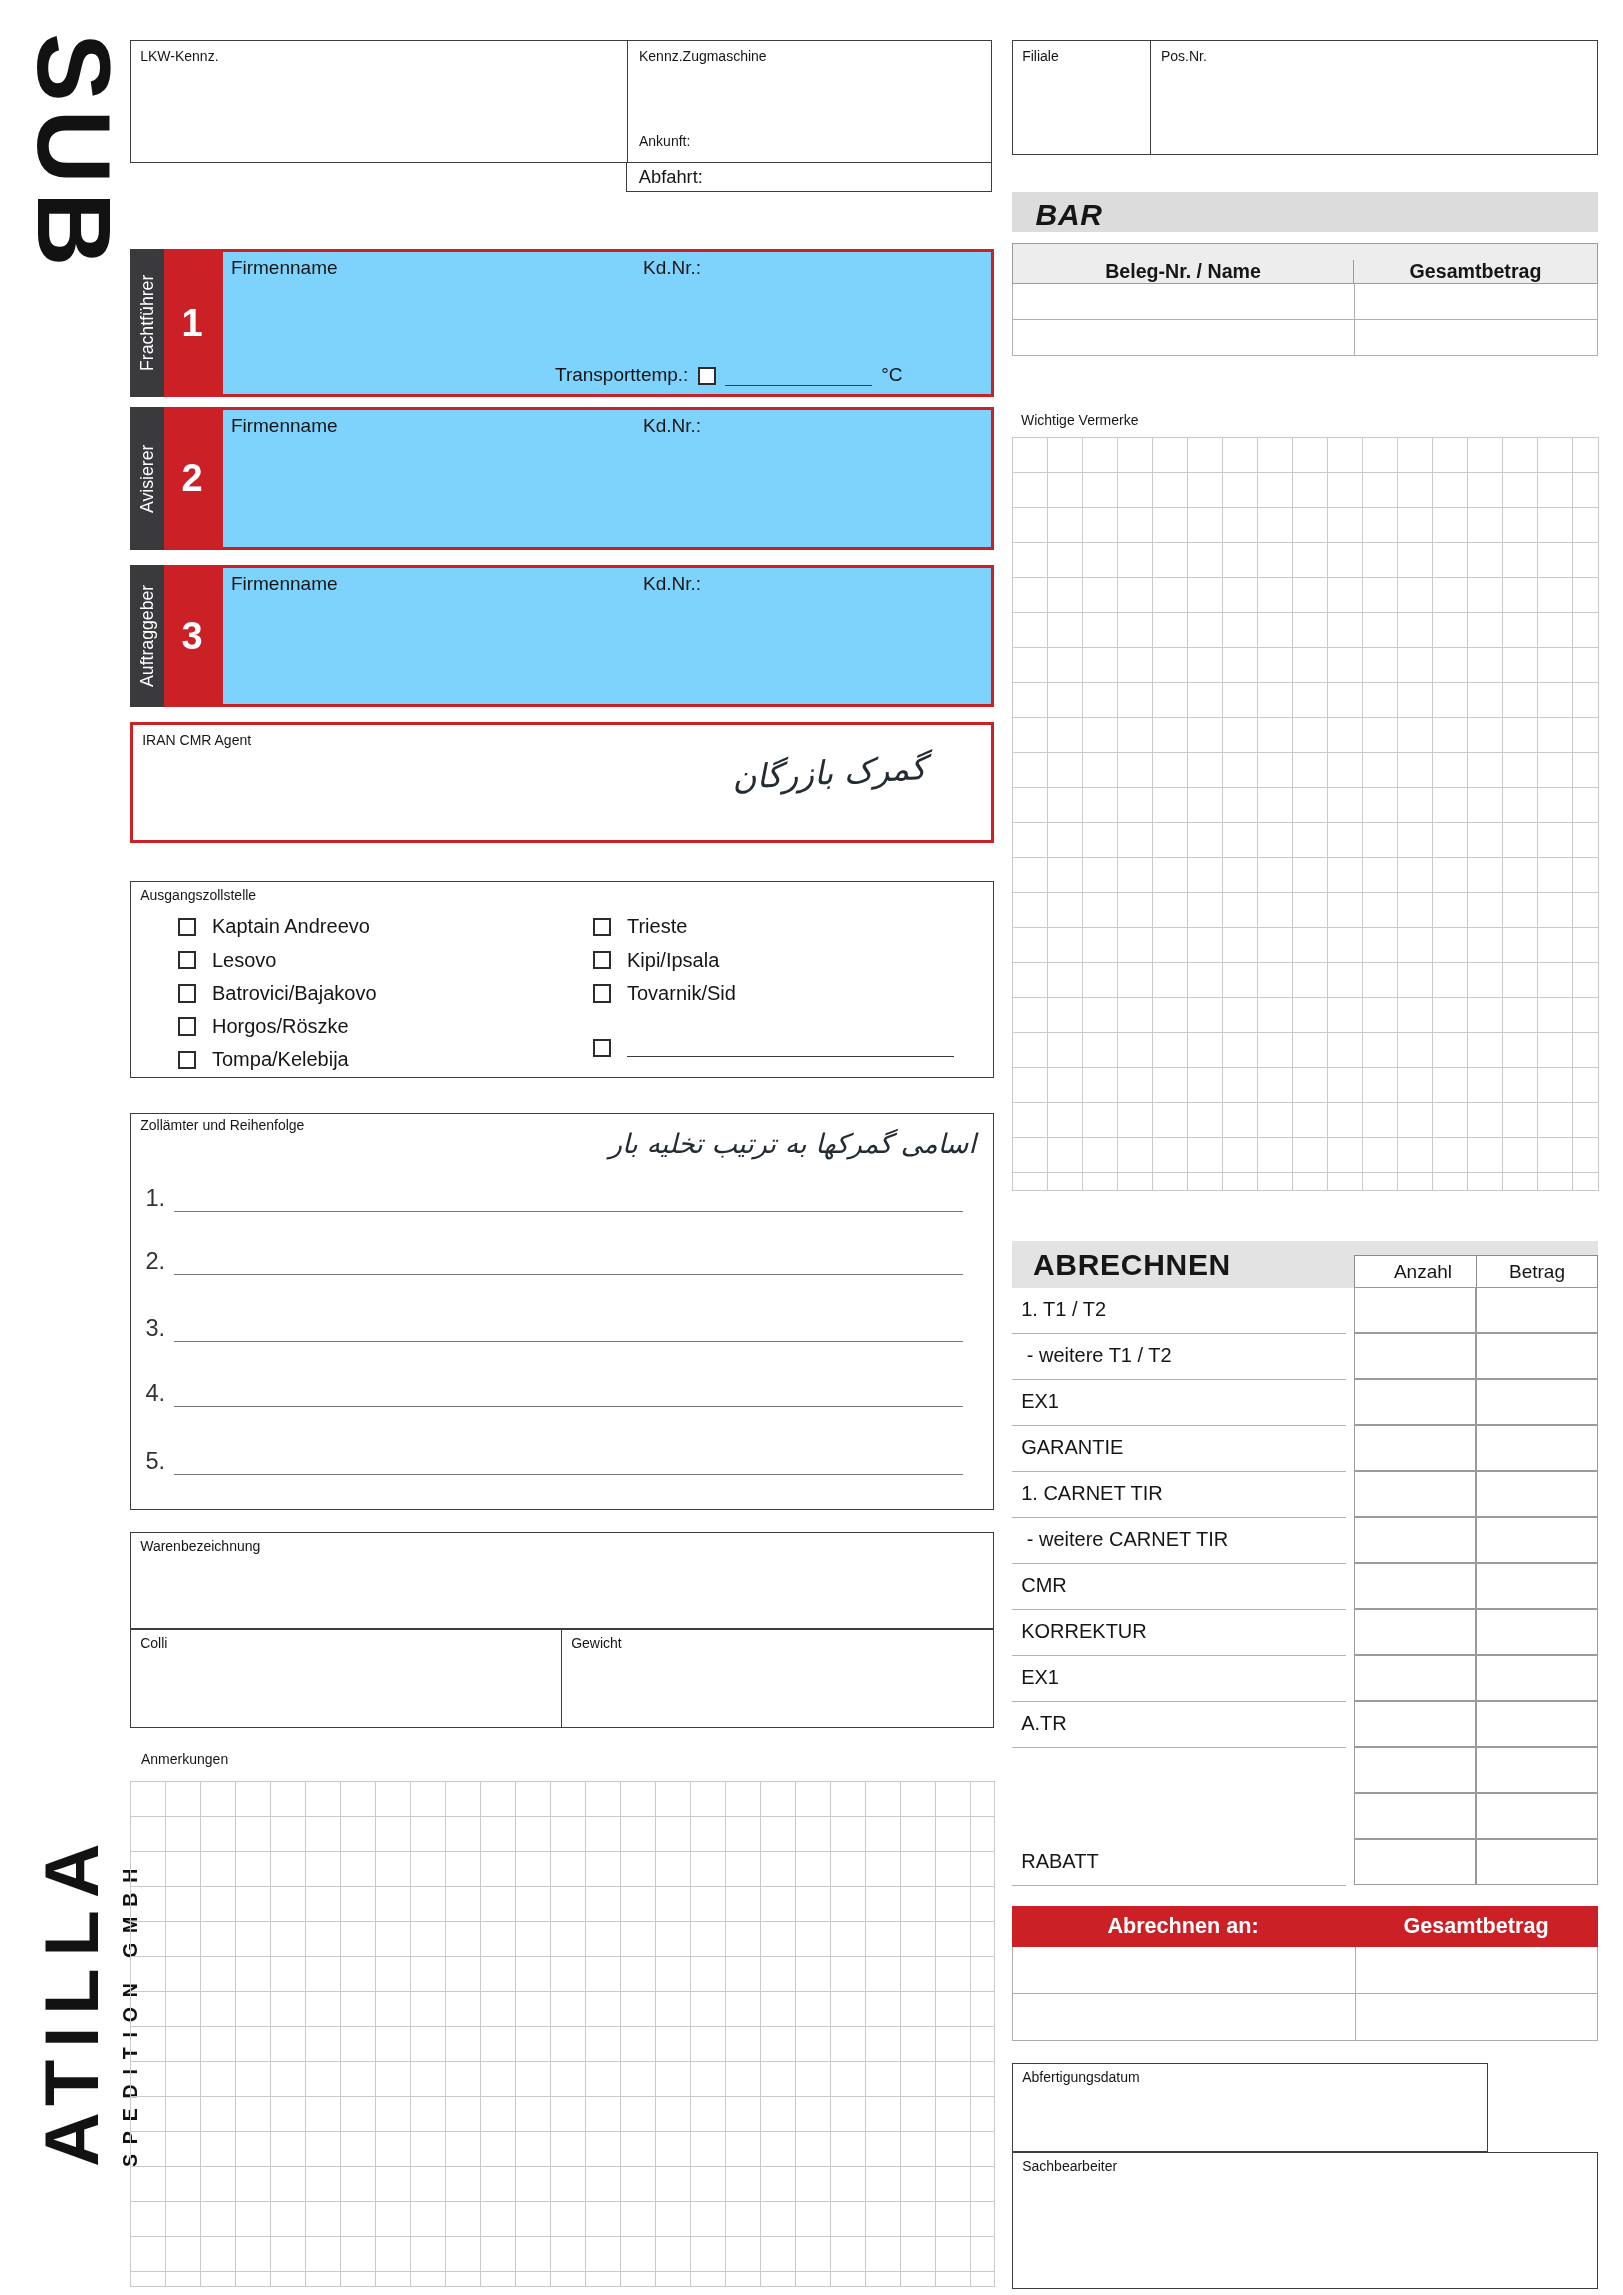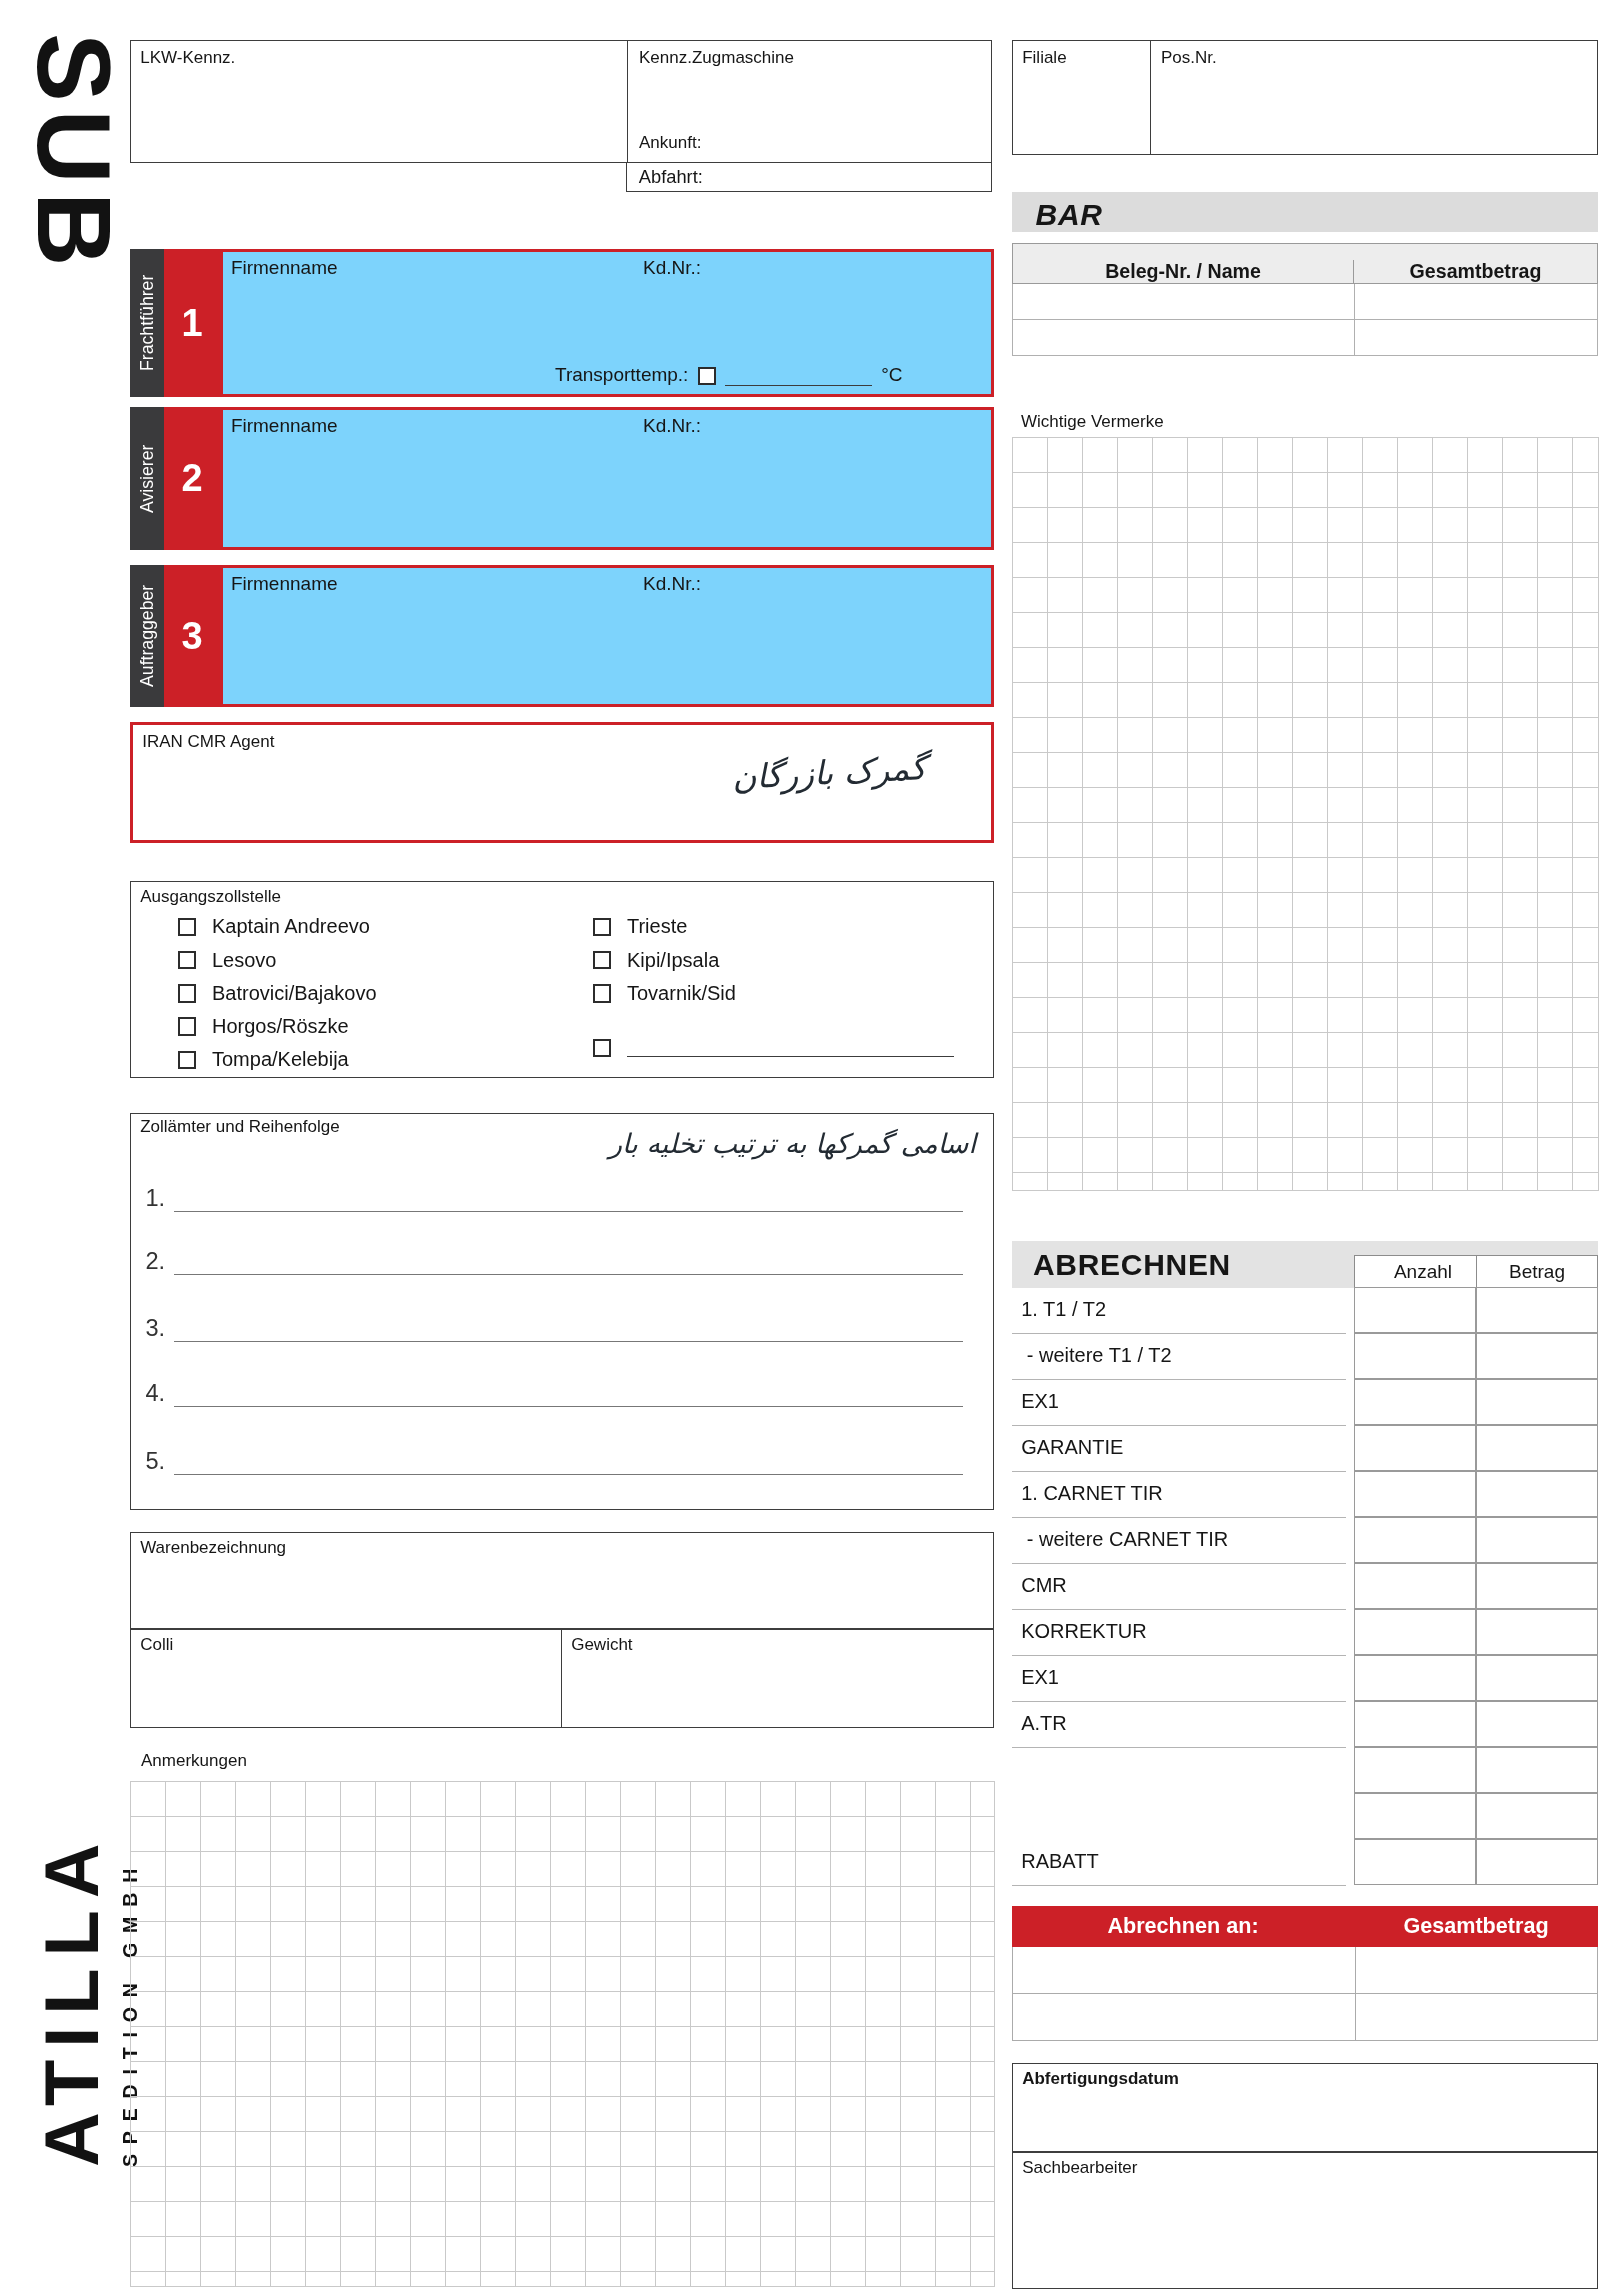--- a/index.html
+++ b/index.html
@@ -6,21 +6,21 @@
   html,body { background:#ffffff; }
   .page {
     position: relative;
     width: 1623px;
     height: 2295px;
     background: #ffffff;
     font-family: "Liberation Sans", "DejaVu Sans", sans-serif;
     color: #161616;
     overflow: hidden;
   }
-  .lbl { font-size: 17px; color:#161616; }
+  .lbl { font-size: 14px; color:#161616; }
   .box { position:absolute; border:1.3px solid #3d3d3d; background:#fff; }
   .redbox { position:absolute; border:3.9px solid #cc2027; background:#fff; }
   .grid {
     position:absolute;
     background-image:
       linear-gradient(to right, #c9c9c9 0.7px, transparent 0.7px),
       linear-gradient(to bottom, #c9c9c9 0.7px, transparent 0.7px);
     background-size: 35px 35px;
     border-right: 0.7px solid #c9c9c9;
     border-bottom: 0.7px solid #c9c9c9;
@@ -141,21 +141,21 @@
   .ab-cell { position:absolute; top:-0.7px; height:46px; border:0.7px solid #9a9a9a; background:#fff; }
   .ab-cell.c1 { left:342px; width:122px; }
   .ab-cell.c2 { left:464px; width:122px; }
   #ab-footer { position:relative; margin-top:19.6px; height:41px; background:#cc2027; color:#fff; font-weight:bold; font-size:21.6px; display:flex; }
   #ab-footer .f1 { width:342px; display:flex; align-items:center; justify-content:center; }
   #ab-footer .f2 { flex:1; display:flex; align-items:center; justify-content:center; }
   .ab-empty-row { position:relative; height:47px; border:0.7px solid #ababab; border-top:none; background:#fff; }
   .ab-empty-row .vdiv { position:absolute; left:342px; top:0; bottom:0; width:0.7px; background:#ababab; }
 
   
-  #abfert-box { left:1012px; top:2063px; width:586px; height:89px;font-weight:bold; }
+  #abfert-box { left:1012px; top:2063px; width:476px; height:89px; }
   #sachb-box { left:1012px; top:2152px; width:586px; height:137px; }
 </style>
 </head>
 <body>
 
 <div class="page">
 
   <div id="sub-logo">SUB</div>
   <div id="atilla-logo">
     <div class="atilla-main">ATILLA</div>

